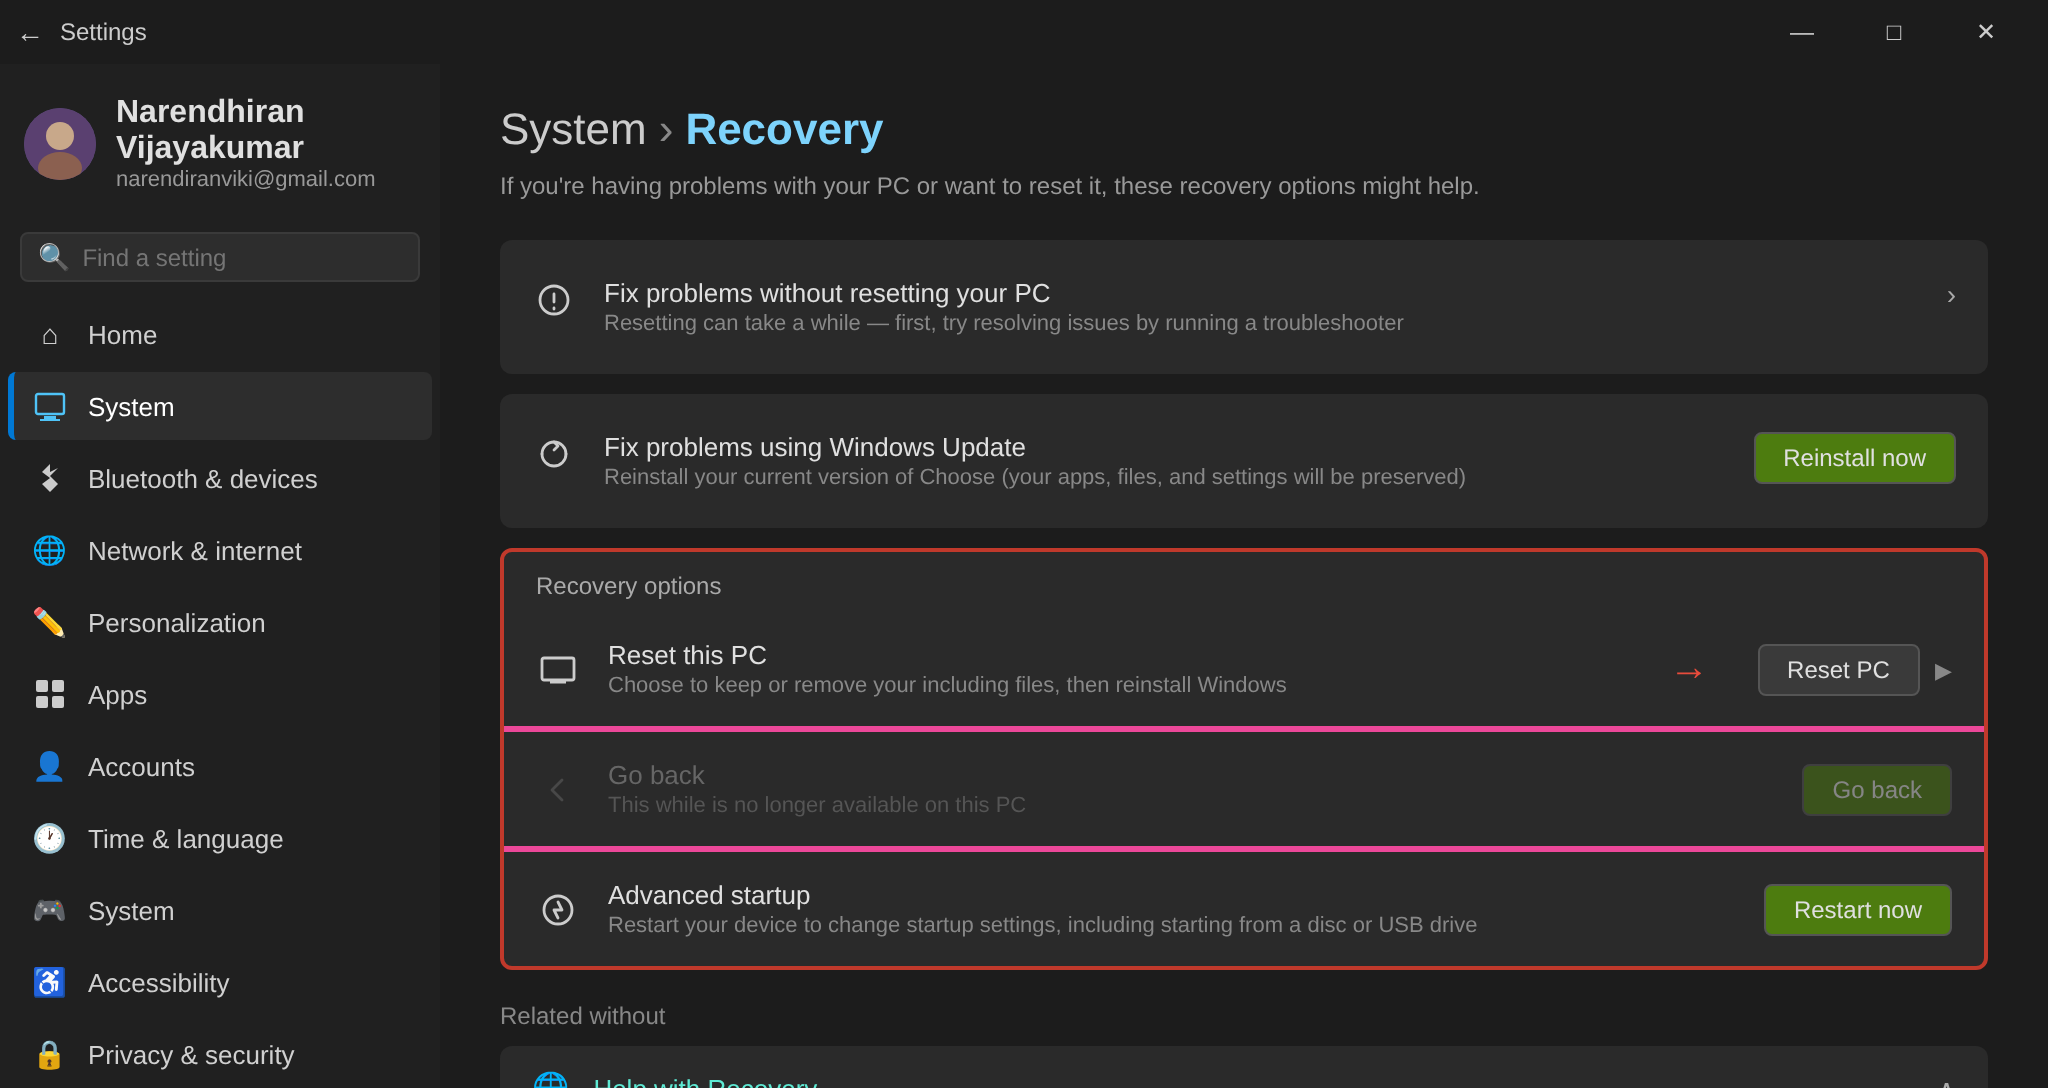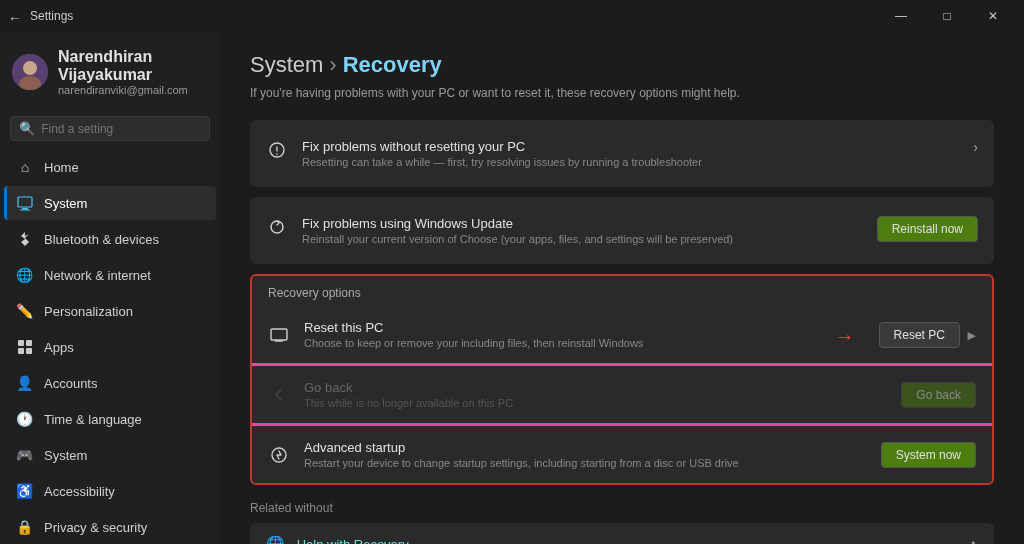--- a/index.html
+++ b/index.html
@@ -500,21 +500,21 @@
           <svg width="20" height="20" viewBox="0 0 20 20" fill="none" stroke="#ccc" stroke-width="1.4">
             <circle cx="10" cy="10" r="7"></circle>
             <path d="M10 6l2 4H8l2 4" stroke-linecap="round" stroke-linejoin="round"></path>
           </svg>
         </div>
         <div class="card-row-text">
           <div class="card-row-title">Advanced startup</div>
           <div class="card-row-desc">Restart your device to change startup settings, including starting from a disc or USB drive</div>
         </div>
         <div class="card-row-action">
-          <button class="btn">System now</button>
+          <button class="btn">Restart now</button>
         </div>
       </div>
     </div>
 
     <div class="related-support">
       <div class="related-support-label">Related without</div>
       <div class="support-card">
         <div class="support-row">
           <span class="support-icon">🌐</span>
           <span class="support-label">Help with Recovery</span>

